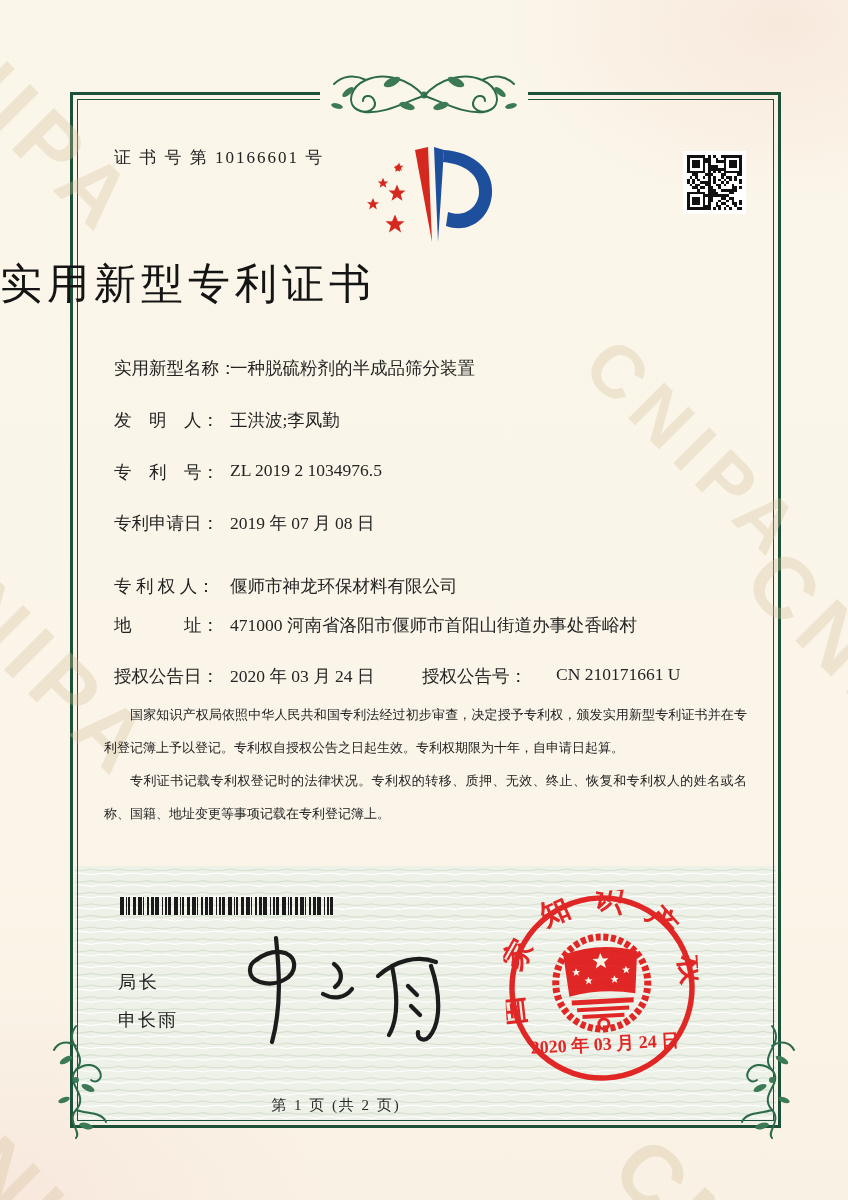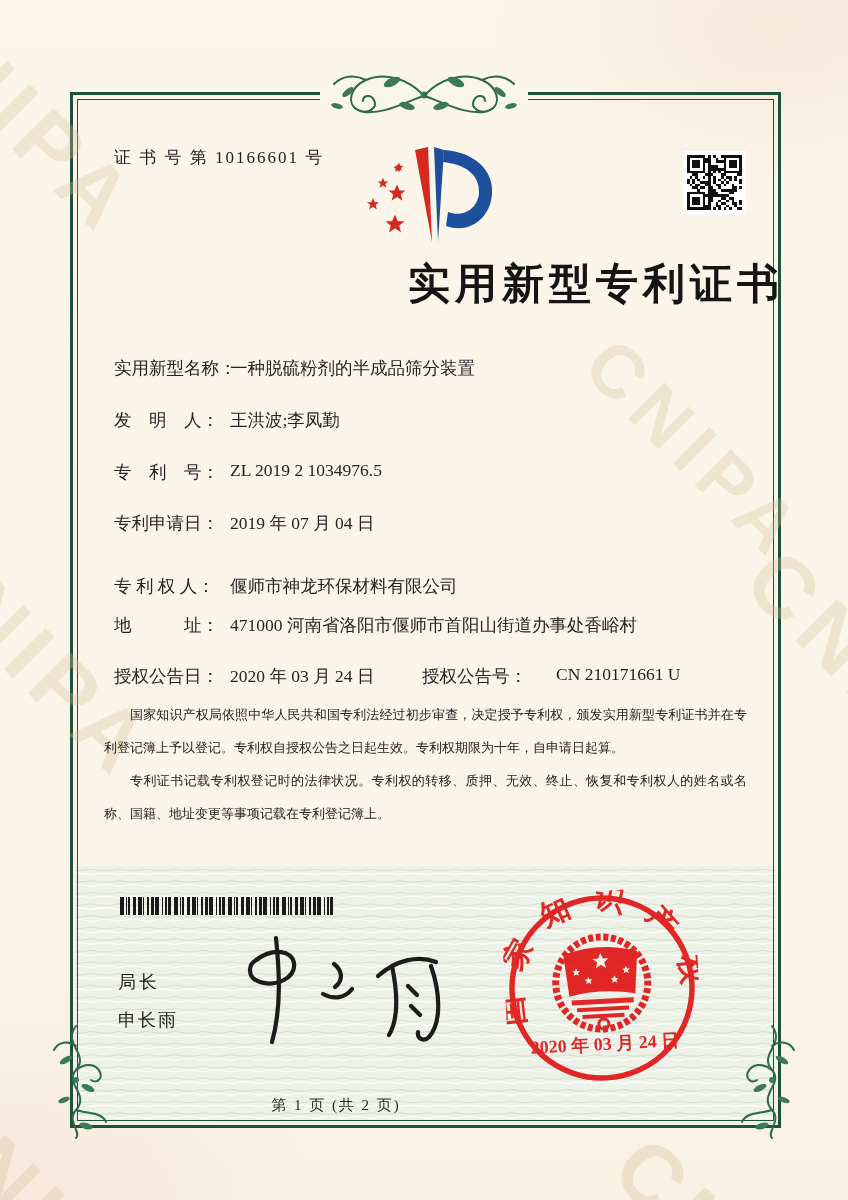--- a/index.html
+++ b/index.html
@@ -27,22 +27,22 @@
     position:absolute; left:4px; top:4px; right:4px; bottom:4px;
     border:1px solid #1d5139;
   }
   
   .waves { position:absolute; left:75px; top:866px; width:701px; height:258px; z-index:1; }
   
   .cert-no { position:absolute; left:114px; top:146px; font-size:17px; letter-spacing:2px; color:#222; z-index:4; }
   .logo { position:absolute; left:352px; top:138px; width:150px; height:116px; z-index:4; }
   .qr { position:absolute; left:683px; top:151px; width:63px; height:63px; z-index:4; }
   .title {
-    position:absolute; left:0; top:256px; width:784px; text-align:right;
-    font-size:42px; font-weight:bold; letter-spacing:5px; color:#141414; z-index:4;
+    position:absolute; left:0; top:256px; width:784px; text-align:left;
+    font-size:42px; font-weight:normal; letter-spacing:5px; color:#141414; z-index:4;
   }
   .frow { position:absolute; left:0; width:848px; height:24px; font-size:17.5px; color:#242424; z-index:4; }
   .frow .lab { position:absolute; left:114px; white-space:pre; }
   .frow .val { position:absolute; left:230px; white-space:pre; }
   .frow .lab2 { position:absolute; left:422px; white-space:pre; }
   .frow .val2 { position:absolute; left:556px; white-space:pre; }
   .body-text {
     position:absolute; left:104px; top:698px; width:643px; z-index:4;
     font-size:13px; line-height:33px; color:#232323; text-align:justify;
   }
@@ -460,21 +460,21 @@
   <div class="frow" style="top:408px;">
     <span class="lab">发　明　人：</span>
     <span class="val">王洪波;李凤勤</span>
   </div>
   <div class="frow" style="top:460px;">
     <span class="lab">专　利　号：</span>
     <span class="val">ZL 2019 2 1034976.5</span>
   </div>
   <div class="frow" style="top:511px;">
     <span class="lab">专利申请日：</span>
-    <span class="val">2019 年 07 月 04 日</span>
+    <span class="val">2019 年 07 月 08 日</span>
   </div>
   <div class="frow" style="top:574px;">
     <span class="lab">专 利 权 人：</span>
     <span class="val">偃师市神龙环保材料有限公司</span>
   </div>
   <div class="frow" style="top:613px;">
     <span class="lab">地　　　址：</span>
     <span class="val">471000 河南省洛阳市偃师市首阳山街道办事处香峪村</span>
   </div>
   <div class="frow" style="top:664px;">

